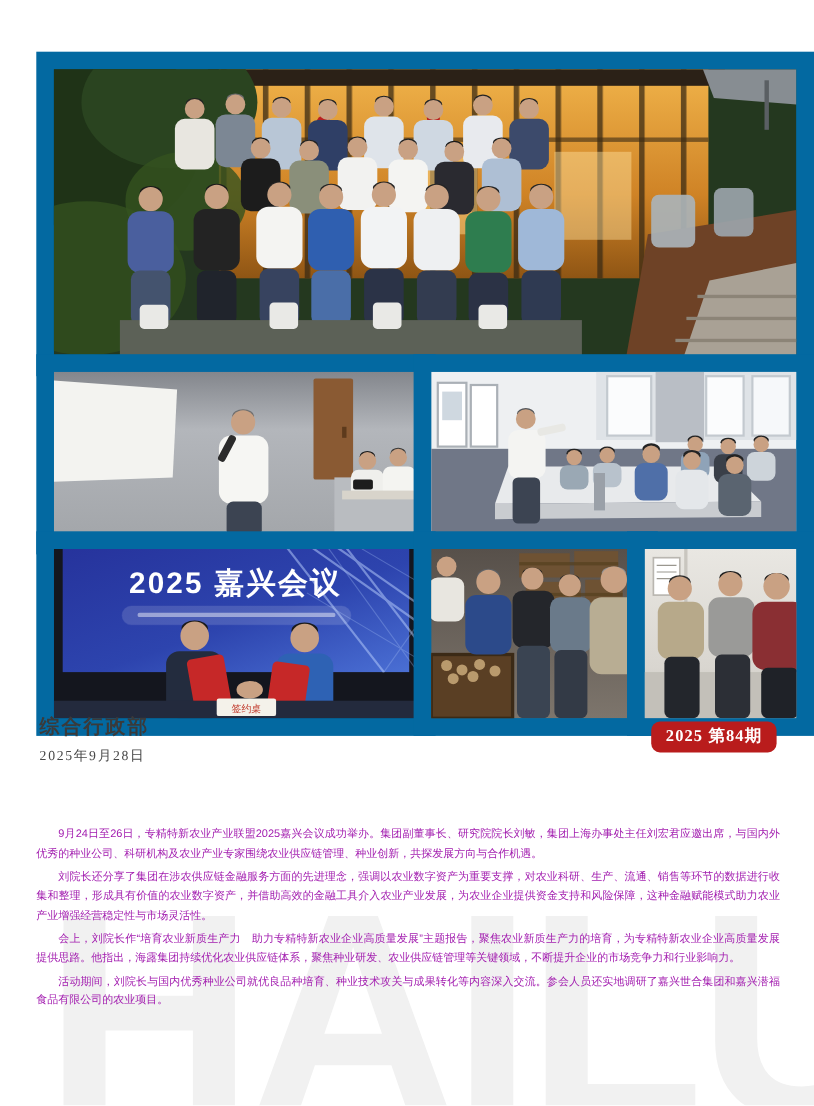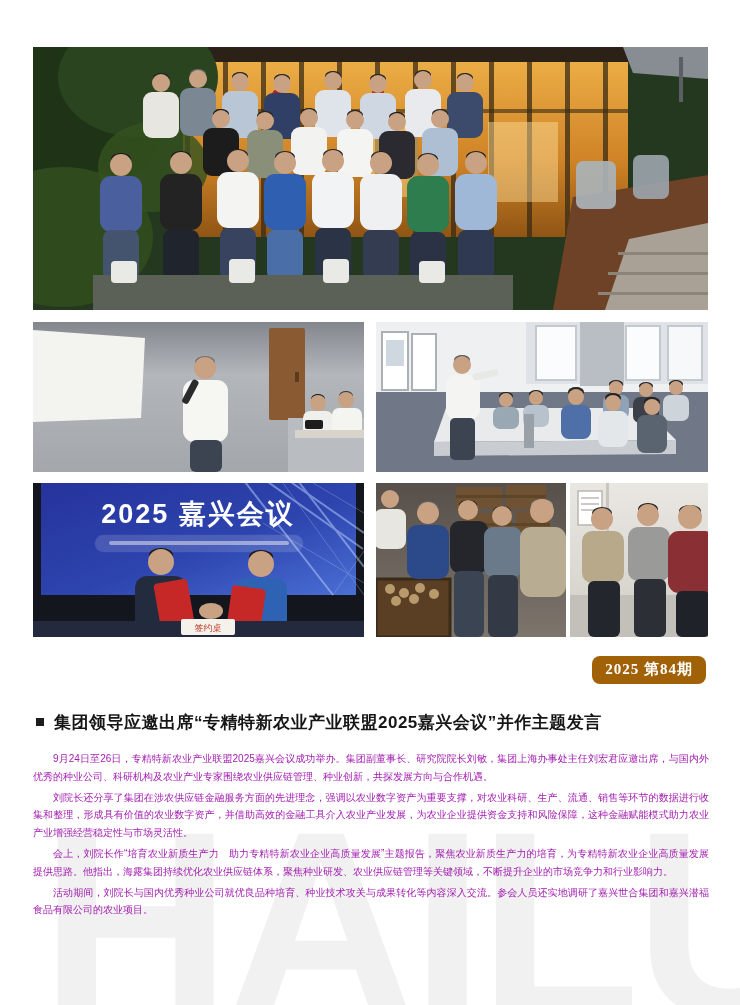--- a/index.html
+++ b/index.html
@@ -1,37 +1,37 @@
 <!DOCTYPE html>
 <html><head>
 <meta charset="utf-8">
 <style>
   html,body{margin:0;padding:0;background:#ffffff;}
   .page{position:relative;width:740px;height:1005px;background:#ffffff;overflow:hidden;
         font-family:"Liberation Sans","DejaVu Sans",sans-serif;}
-  .photo{position:absolute;margin:0;padding:0;overflow:hidden;background:#a21caf;}
+  .photo{position:absolute;margin:0;padding:16px;overflow:hidden;background:#0369a1;}
   .photo svg{display:block;width:100%;height:100%;}
   #photo-group{left:33px;top:47px;width:675px;height:263px;}
   #photo-speech{left:33px;top:322px;width:331px;height:150px;}
   #photo-meeting{left:376px;top:322px;width:332px;height:150px;}
   #photo-signing{left:33px;top:483px;width:331px;height:154px;}
   #photo-warehouse{left:376px;top:483px;width:190px;height:154px;}
   #photo-visit{left:570px;top:483px;width:138px;height:154px;}
 
   .watermark{position:absolute;left:40px;top:792px;width:700px;z-index:0;
     font-family:"Liberation Sans","DejaVu Sans",sans-serif;font-weight:800;
     font-size:265px;line-height:1;color:#f1f1f1;letter-spacing:-6px;
     user-select:none;pointer-events:none;white-space:nowrap;}
 
   .masthead{position:absolute;left:36px;top:648px;z-index:2;}
   .dept{font-family:"Liberation Serif","DejaVu Serif",serif;font-size:18px;
         font-weight:700;color:#3a3a3a;letter-spacing:2px;}
   .pubdate{font-family:"Liberation Serif","DejaVu Serif",serif;font-size:12.5px;
         color:#474747;margin-top:7px;letter-spacing:1.5px;}
-  .issue-badge{position:absolute;right:34px;top:656px;z-index:2;background:#a16207;
+  .issue-badge{position:absolute;right:34px;top:656px;z-index:2;background:#b91c1c;
         color:#ffffff;font-family:"Liberation Serif","DejaVu Serif",serif;
         font-size:15px;font-weight:700;letter-spacing:1px;
         padding:4px 13px 5px 13px;border-radius:8px;}
 
   .headline{position:absolute;left:33px;top:711px;width:678px;z-index:2;margin:0;
         font-size:17px;font-weight:700;color:#161616;letter-spacing:0.5px;line-height:1.4;}
   .headline .bullet{display:inline-block;width:8px;height:8px;background:#1c1c1c;
         margin:0 10px 3px 3px;vertical-align:middle;}
 
   .article{position:absolute;left:33px;top:750px;width:676px;z-index:1;}
@@ -378,23 +378,26 @@
         <rect x="58" y="44" width="42" height="54" rx="10" fill="#9a9a98"></rect>
           <rect x="64" y="96" width="32" height="58" rx="6" fill="#2c2f36"></rect>
         <ellipse cx="120" cy="28" rx="11" ry="6" fill="#1a1a1a"></ellipse>
           <circle cx="120" cy="34" r="12" fill="#c9a183"></circle>
         <rect x="98" y="48" width="48" height="62" rx="11" fill="#8a2f33"></rect>
           <rect x="106" y="108" width="34" height="46" rx="6" fill="#1f2228"></rect>
       </g>
     </svg>
   </figure>
 
+  <header class="masthead">
+    <div class="dept">综合行政部</div>
+    <div class="pubdate">2025年9月28日</div>
+  </header>
   <div class="issue-badge">2025 第84期</div>
 
-  <h1 class="headline"><span class="bullet"></span><span>集团领导应邀出席“专精特新农业产业联盟2025嘉兴会议”并作主题发言</span></h1>
 
   <section class="article">
     <p>9月24日至26日，专精特新农业产业联盟2025嘉兴会议成功举办。集团副董事长、研究院院长刘敏，集团上海办事处主任刘宏君应邀出席，与国内外优秀的种业公司、科研机构及农业产业专家围绕农业供应链管理、种业创新，共探发展方向与合作机遇。</p>
     <p>刘院长还分享了集团在涉农供应链金融服务方面的先进理念，强调以农业数字资产为重要支撑，对农业科研、生产、流通、销售等环节的数据进行收集和整理，形成具有价值的农业数字资产，并借助高效的金融工具介入农业产业发展，为农业企业提供资金支持和风险保障，这种金融赋能模式助力农业产业增强经营稳定性与市场灵活性。</p>
     <p>会上，刘院长作“培育农业新质生产力　助力专精特新农业企业高质量发展”主题报告，聚焦农业新质生产力的培育，为专精特新农业企业高质量发展提供思路。他指出，海露集团持续优化农业供应链体系，聚焦种业研发、农业供应链管理等关键领域，不断提升企业的市场竞争力和行业影响力。</p>
     <p>活动期间，刘院长与国内优秀种业公司就优良品种培育、种业技术攻关与成果转化等内容深入交流。参会人员还实地调研了嘉兴世合集团和嘉兴潜福食品有限公司的农业项目。</p>
   </section>
 
 </div>
 

